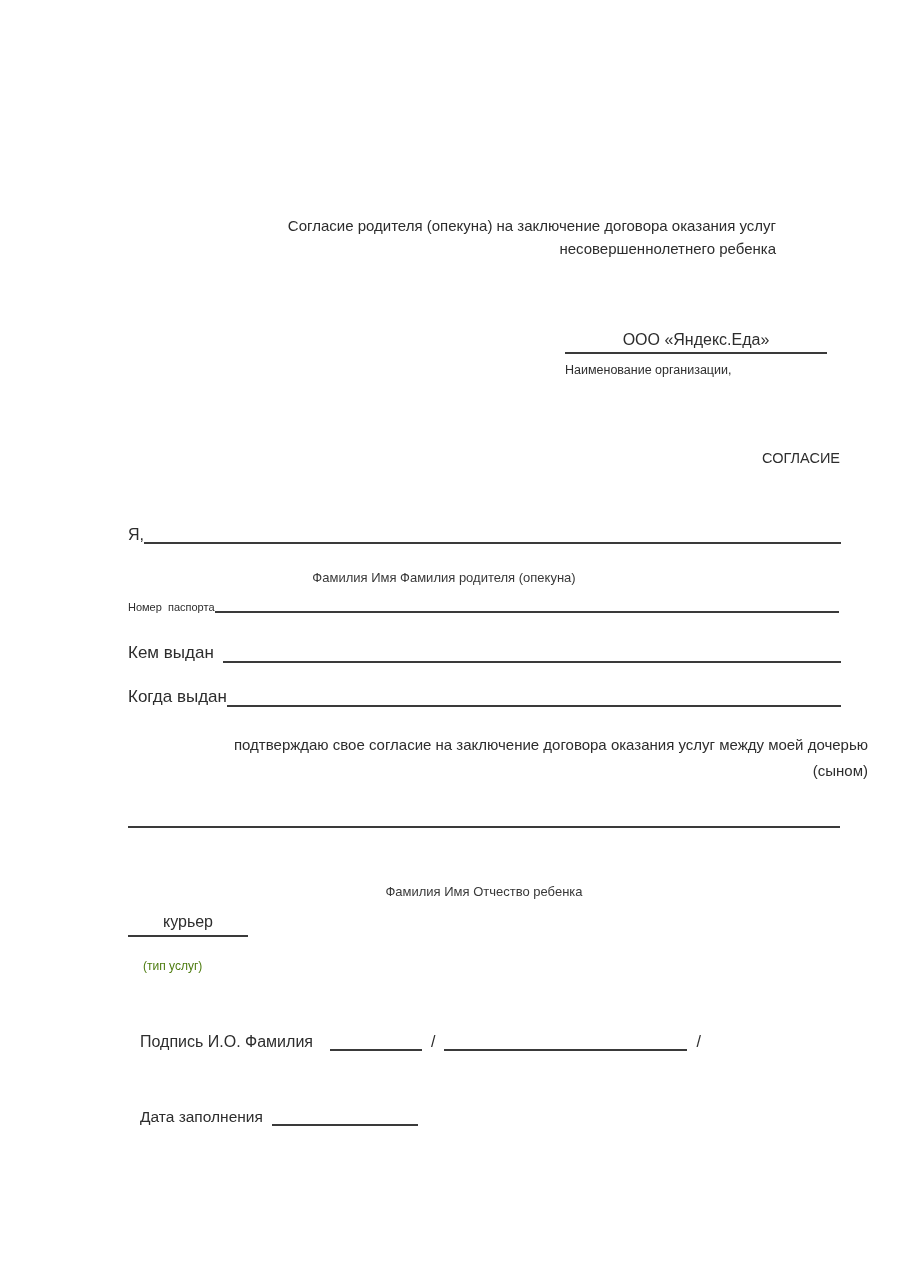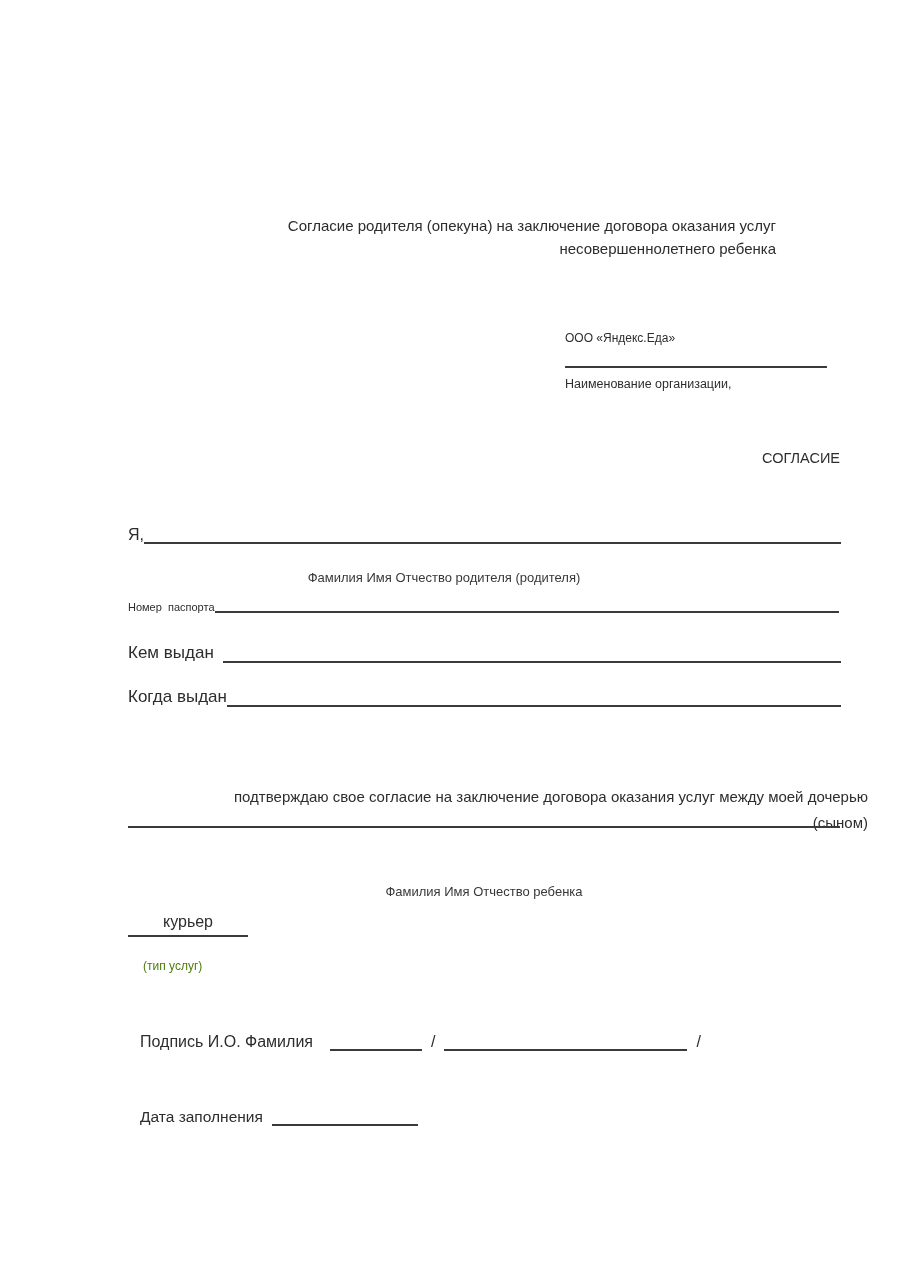--- a/index.html
+++ b/index.html
@@ -35,44 +35,44 @@
   }
   .nowrap { white-space: nowrap; text-align: right; }
 
   .doc-title {
     left: 176px; top: 214px; width: 600px;
     font-size: 15px; line-height: 23px;
   }
   .org-block { left: 565px; top: 331px; width: 262px; }
   .org-name {
     display: block;
-    text-align: left;
-    font-size: 12px;
-    padding-bottom: 21px;
+    text-align: center;
+    font-size: 16px;
+    padding-bottom: 3px;
     border-bottom: 2px solid #3a3a3a;
   }
   .org-caption {
     display: block;
     text-align: left;
     font-size: 12.5px;
     margin-top: 9px;
     padding-right: 4px;
   }
   .consent-heading {
     left: 128px; top: 450px; width: 712px;
     text-align: right; font-size: 14.5px;
   }
   .row-declarant { left: 128px; top: 526px; width: 713px; font-size: 16px; }
   .caption-declarant { left: 128px; top: 570px; width: 632px; font-size: 13px; }
   .row-passport { left: 128px; top: 601px; width: 711px; font-size: 11px; }
   .row-issued-by { left: 128px; top: 643px; width: 713px; font-size: 17px; }
   .row-issued-date { left: 128px; top: 687px; width: 713px; font-size: 17px; }
   .row-issued-by .blank { margin-left: 9px; }
   .paragraph {
-    left: 128px; top: 784px; width: 740px;
+    left: 128px; top: 732px; width: 740px;
     font-size: 15px; line-height: 26px;
   }
   .solo-line { left: 128px; top: 826px; width: 712px; border-top: 2px solid #3a3a3a; }
   .caption-child { left: 128px; top: 884px; width: 712px; font-size: 13px; }
   .service-value {
     left: 128px; top: 913px; width: 120px;
     text-align: center; font-size: 16px;
     padding-bottom: 4px;
     border-bottom: 2px solid #3a3a3a;
   }
@@ -99,21 +99,21 @@
     <span class="org-caption">Наименование организации,</span>
   </div>
 
   <div class="abs consent-heading">СОГЛАСИЕ</div>
 
   <div class="fillrow row-declarant">
     <span class="label">Я,</span>
     <span class="blank grow"></span>
   </div>
 
-  <div class="abs caption caption-declarant">Фамилия Имя Отчество родителя (родителя)</div>
+  <div class="abs caption caption-declarant">Фамилия Имя Фамилия родителя (опекуна)</div>
 
   <div class="fillrow row-passport">
     <span class="label">Номер  паспорта</span>
     <span class="blank grow"></span>
   </div>
 
   <div class="fillrow row-issued-by">
     <span class="label">Кем выдан</span>
     <span class="blank grow"></span>
   </div>

